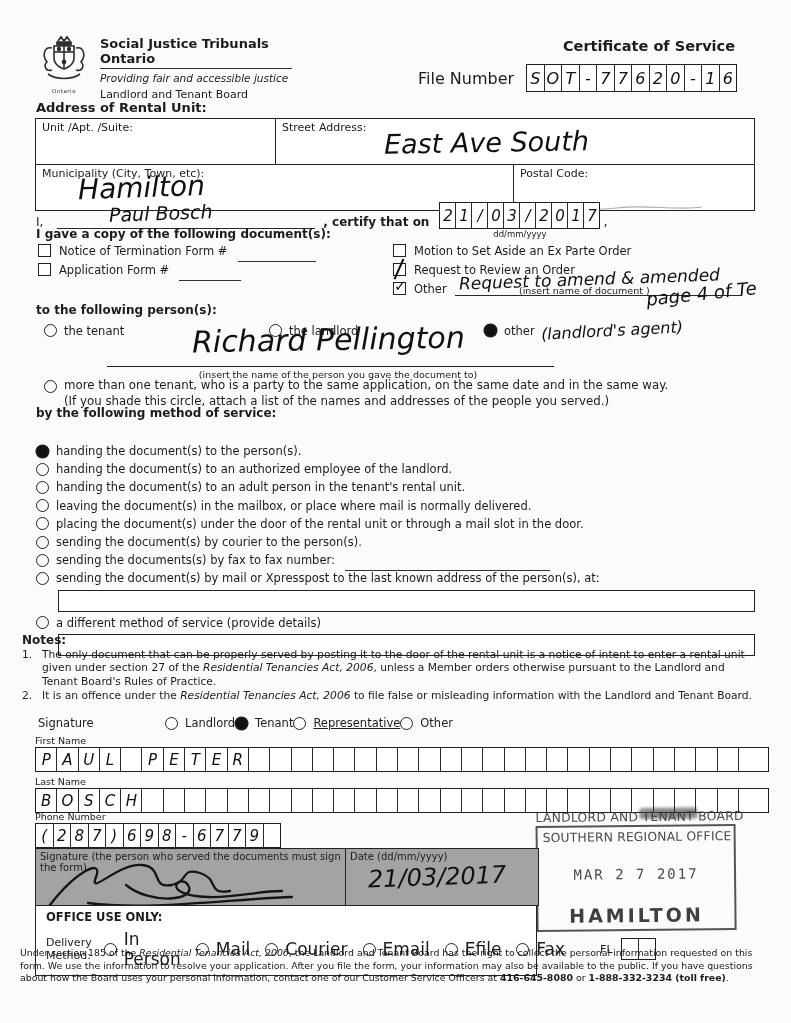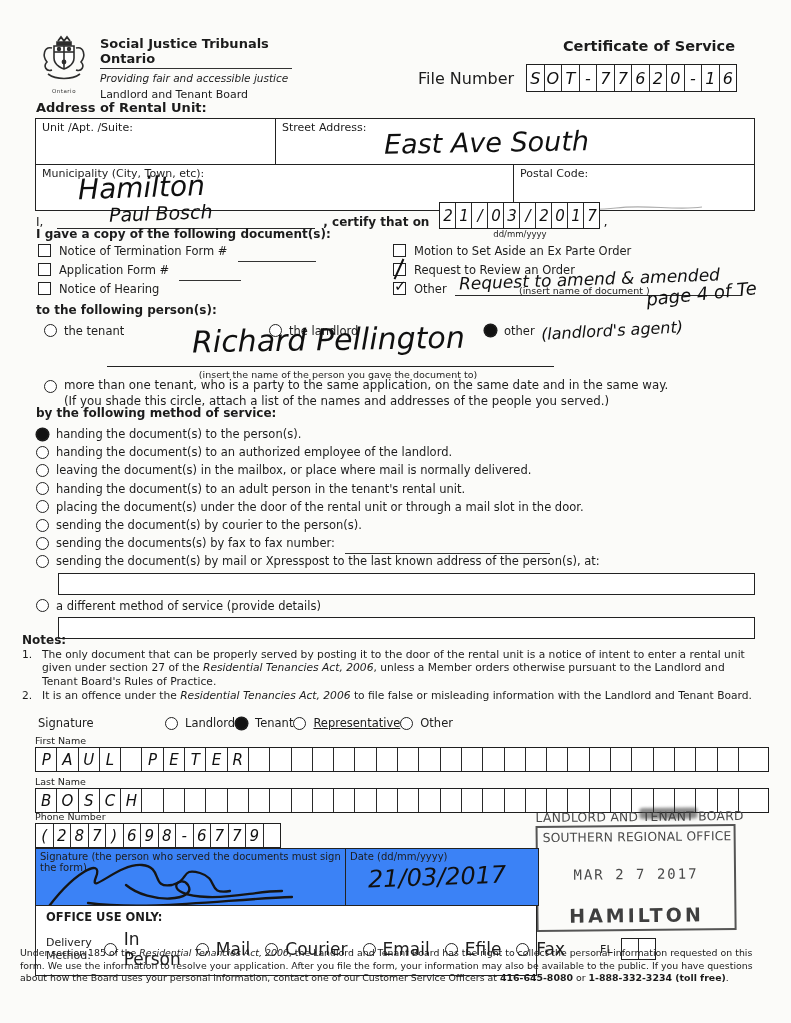--- a/index.html
+++ b/index.html
@@ -108,21 +108,21 @@
   .fld-comb{margin:1px 0 0 13px;}
   
   .stamp{position:absolute;left:536px;top:810px;width:214px;color:#4a4a4a;transform:rotate(-0.6deg);}
   .stamp-top{font-size:12.3px;white-space:nowrap;letter-spacing:.3px;}
   .stamp-box{border:2px solid #555;margin-top:1px;width:186px;height:96px;text-align:center;padding:3px 5px;}
   .stamp-office{font-size:12.3px;letter-spacing:.2px;white-space:nowrap;}
   .stamp-date{font-family:"DejaVu Sans Mono", monospace;font-size:14px;letter-spacing:2px;margin-top:22px;white-space:nowrap;}
   .stamp-city{font-size:19px;font-weight:bold;letter-spacing:3px;margin-top:22px;color:#3f3f3f;}
   .stamp-smudge{position:absolute;left:104px;top:-2px;width:58px;height:11px;background:#2f2f2f;opacity:.55;border-radius:3px;filter:blur(1.6px);}
   
-  .sigtbl{top:848px;left:35px;right:auto;width:502px;border:1.7px solid #222;display:grid;grid-template-columns:310px 1fr;background:#3b82f6;}
+  .sigtbl{top:848px;left:35px;right:auto;width:502px;border:1.7px solid #222;display:grid;grid-template-columns:310px 1fr;background:#a3a3a3;}
   .sig-cell{height:52px;position:relative;font-size:10px;padding:2px 4px;}
   .sig-cell.div{border-right:1.5px solid #222;}
   .sig-scribble{position:absolute;left:-6px;top:4px;overflow:visible;}
   .hw-sigdate{position:absolute;left:22px;top:14px;font-size:24px;white-space:nowrap;transform:rotate(-2deg);}
   
   .office{top:905px;left:35px;right:auto;width:502px;border:1.7px solid #222;padding:4px 10px 6px;background:#fff;box-sizing:border-box;}
   .office-h{font-size:11.5px;font-weight:bold;}
   .office-row{display:flex;align-items:center;font-size:11px;margin-top:5px;}
   .office-row .popt{margin-right:15px;font-size:17px;}
   .office-dm{margin-right:12px;}
@@ -280,24 +280,20 @@
         <div class="drow">
           <span class="cb"></span>
           <span>Notice of Termination Form #</span>
           <span class="blank blank-doc1"></span>
         </div>
         <div class="drow">
           <span class="cb"></span>
           <span>Application Form #</span>
           <span class="blank blank-doc2"></span>
         </div>
-        <div class="drow">
-          <span class="cb"></span>
-          <span>Notice of Hearing</span>
-        </div>
       </div>
       <div>
         <div class="drow">
           <span class="cb"></span>
           <span>Motion to Set Aside an Ex Parte Order</span>
         </div>
         <div class="drow">
           <span class="cb">
             <span class="mark-slash marked"></span>
           </span>
@@ -344,36 +340,36 @@
       <span class="radio"></span>
       <span class="multi-lines">
         <span>more than one tenant, who is a party to the same application, on the same date and in the same way.</span><br>
         <span>(If you shade this circle, attach a list of the names and addresses of the people you served.)</span>
       </span>
     </div>
   </div>
 
   <div class="sec method">
     <div class="method-h">by the following method of service:</div>
-    <div style="margin-top:5px;">
+    <div style="margin-top:22px;">
       <div class="mrow">
         <span class="radio marked"></span>
         <span>handing the document(s) to the person(s).</span>
       </div>
       <div class="mrow">
         <span class="radio"></span>
         <span>handing the document(s) to an authorized employee of the landlord.</span>
       </div>
       <div class="mrow">
         <span class="radio"></span>
+        <span>handing the document(s) to an adult person in the tenant's rental unit.</span>
+      </div>
+      <div class="mrow">
+        <span class="radio"></span>
         <span>leaving the document(s) in the mailbox, or place where mail is normally delivered.</span>
-      </div>
-      <div class="mrow">
-        <span class="radio"></span>
-        <span>handing the document(s) to an adult person in the tenant's rental unit.</span>
       </div>
       <div class="mrow">
         <span class="radio"></span>
         <span>placing the document(s) under the door of the rental unit or through a mail slot in the door.</span>
       </div>
       <div class="mrow">
         <span class="radio"></span>
         <span>sending the document(s) by courier to the person(s).</span>
       </div>
       <div class="mrow">

